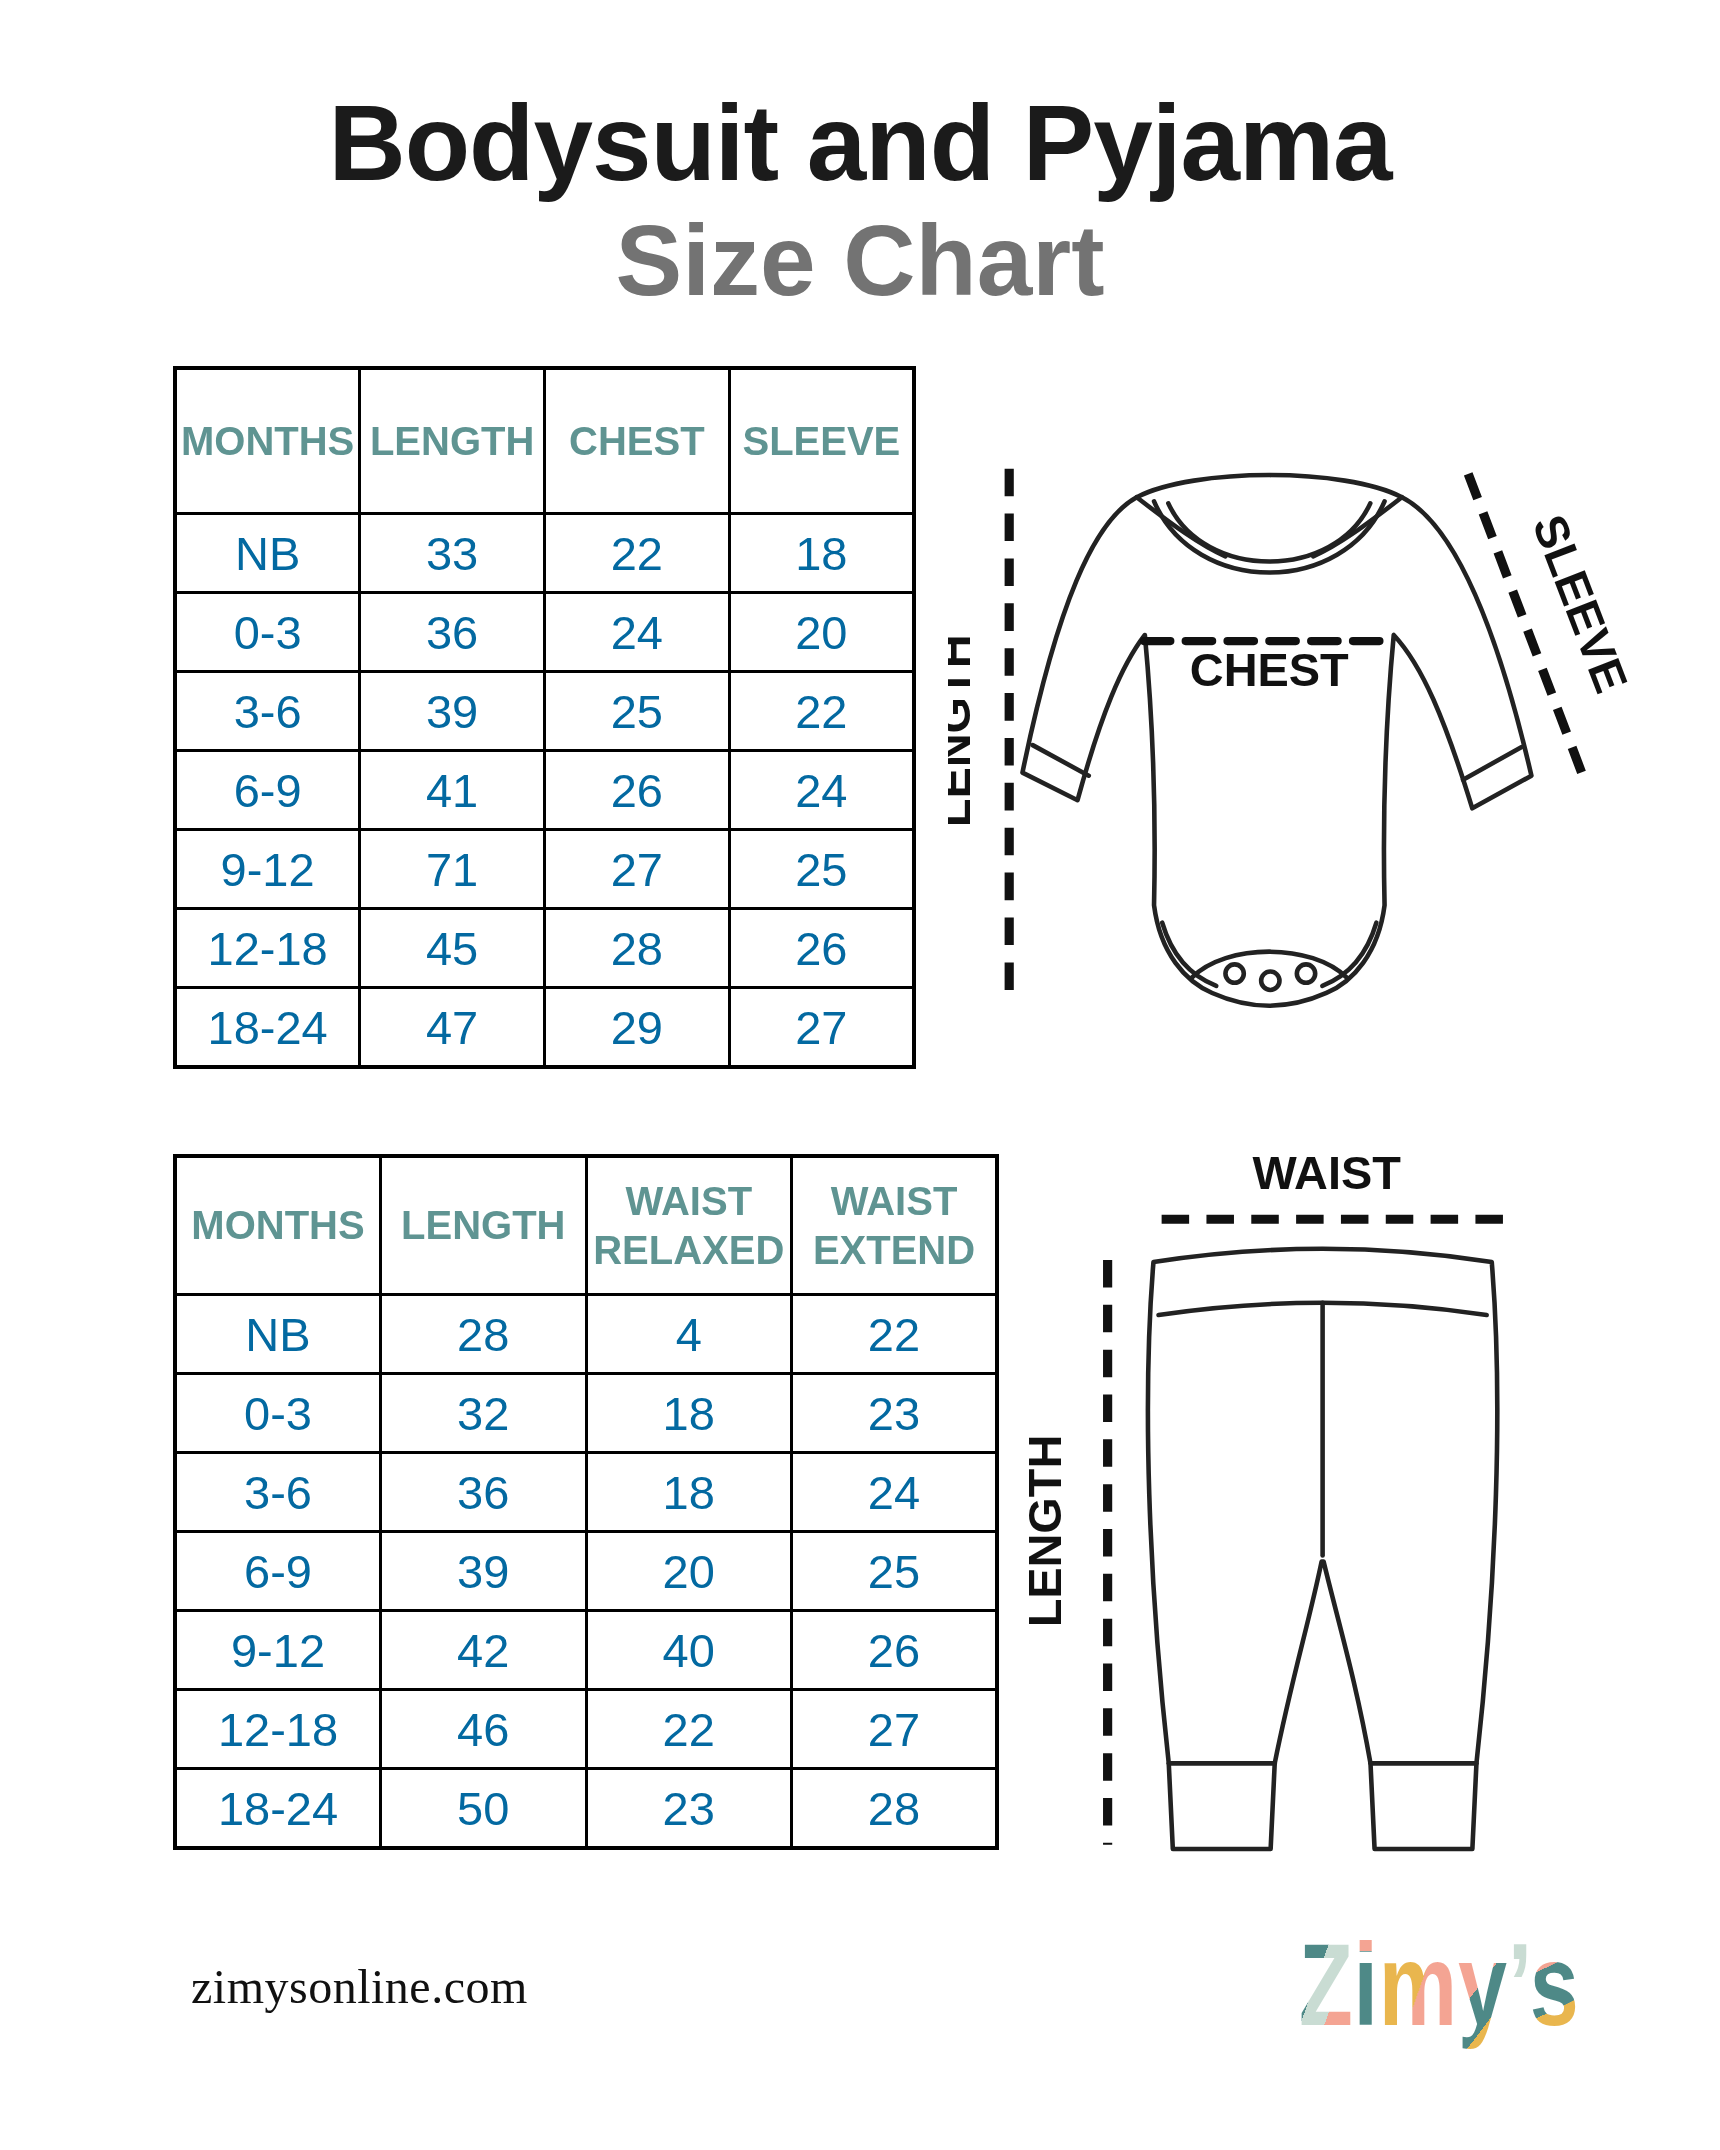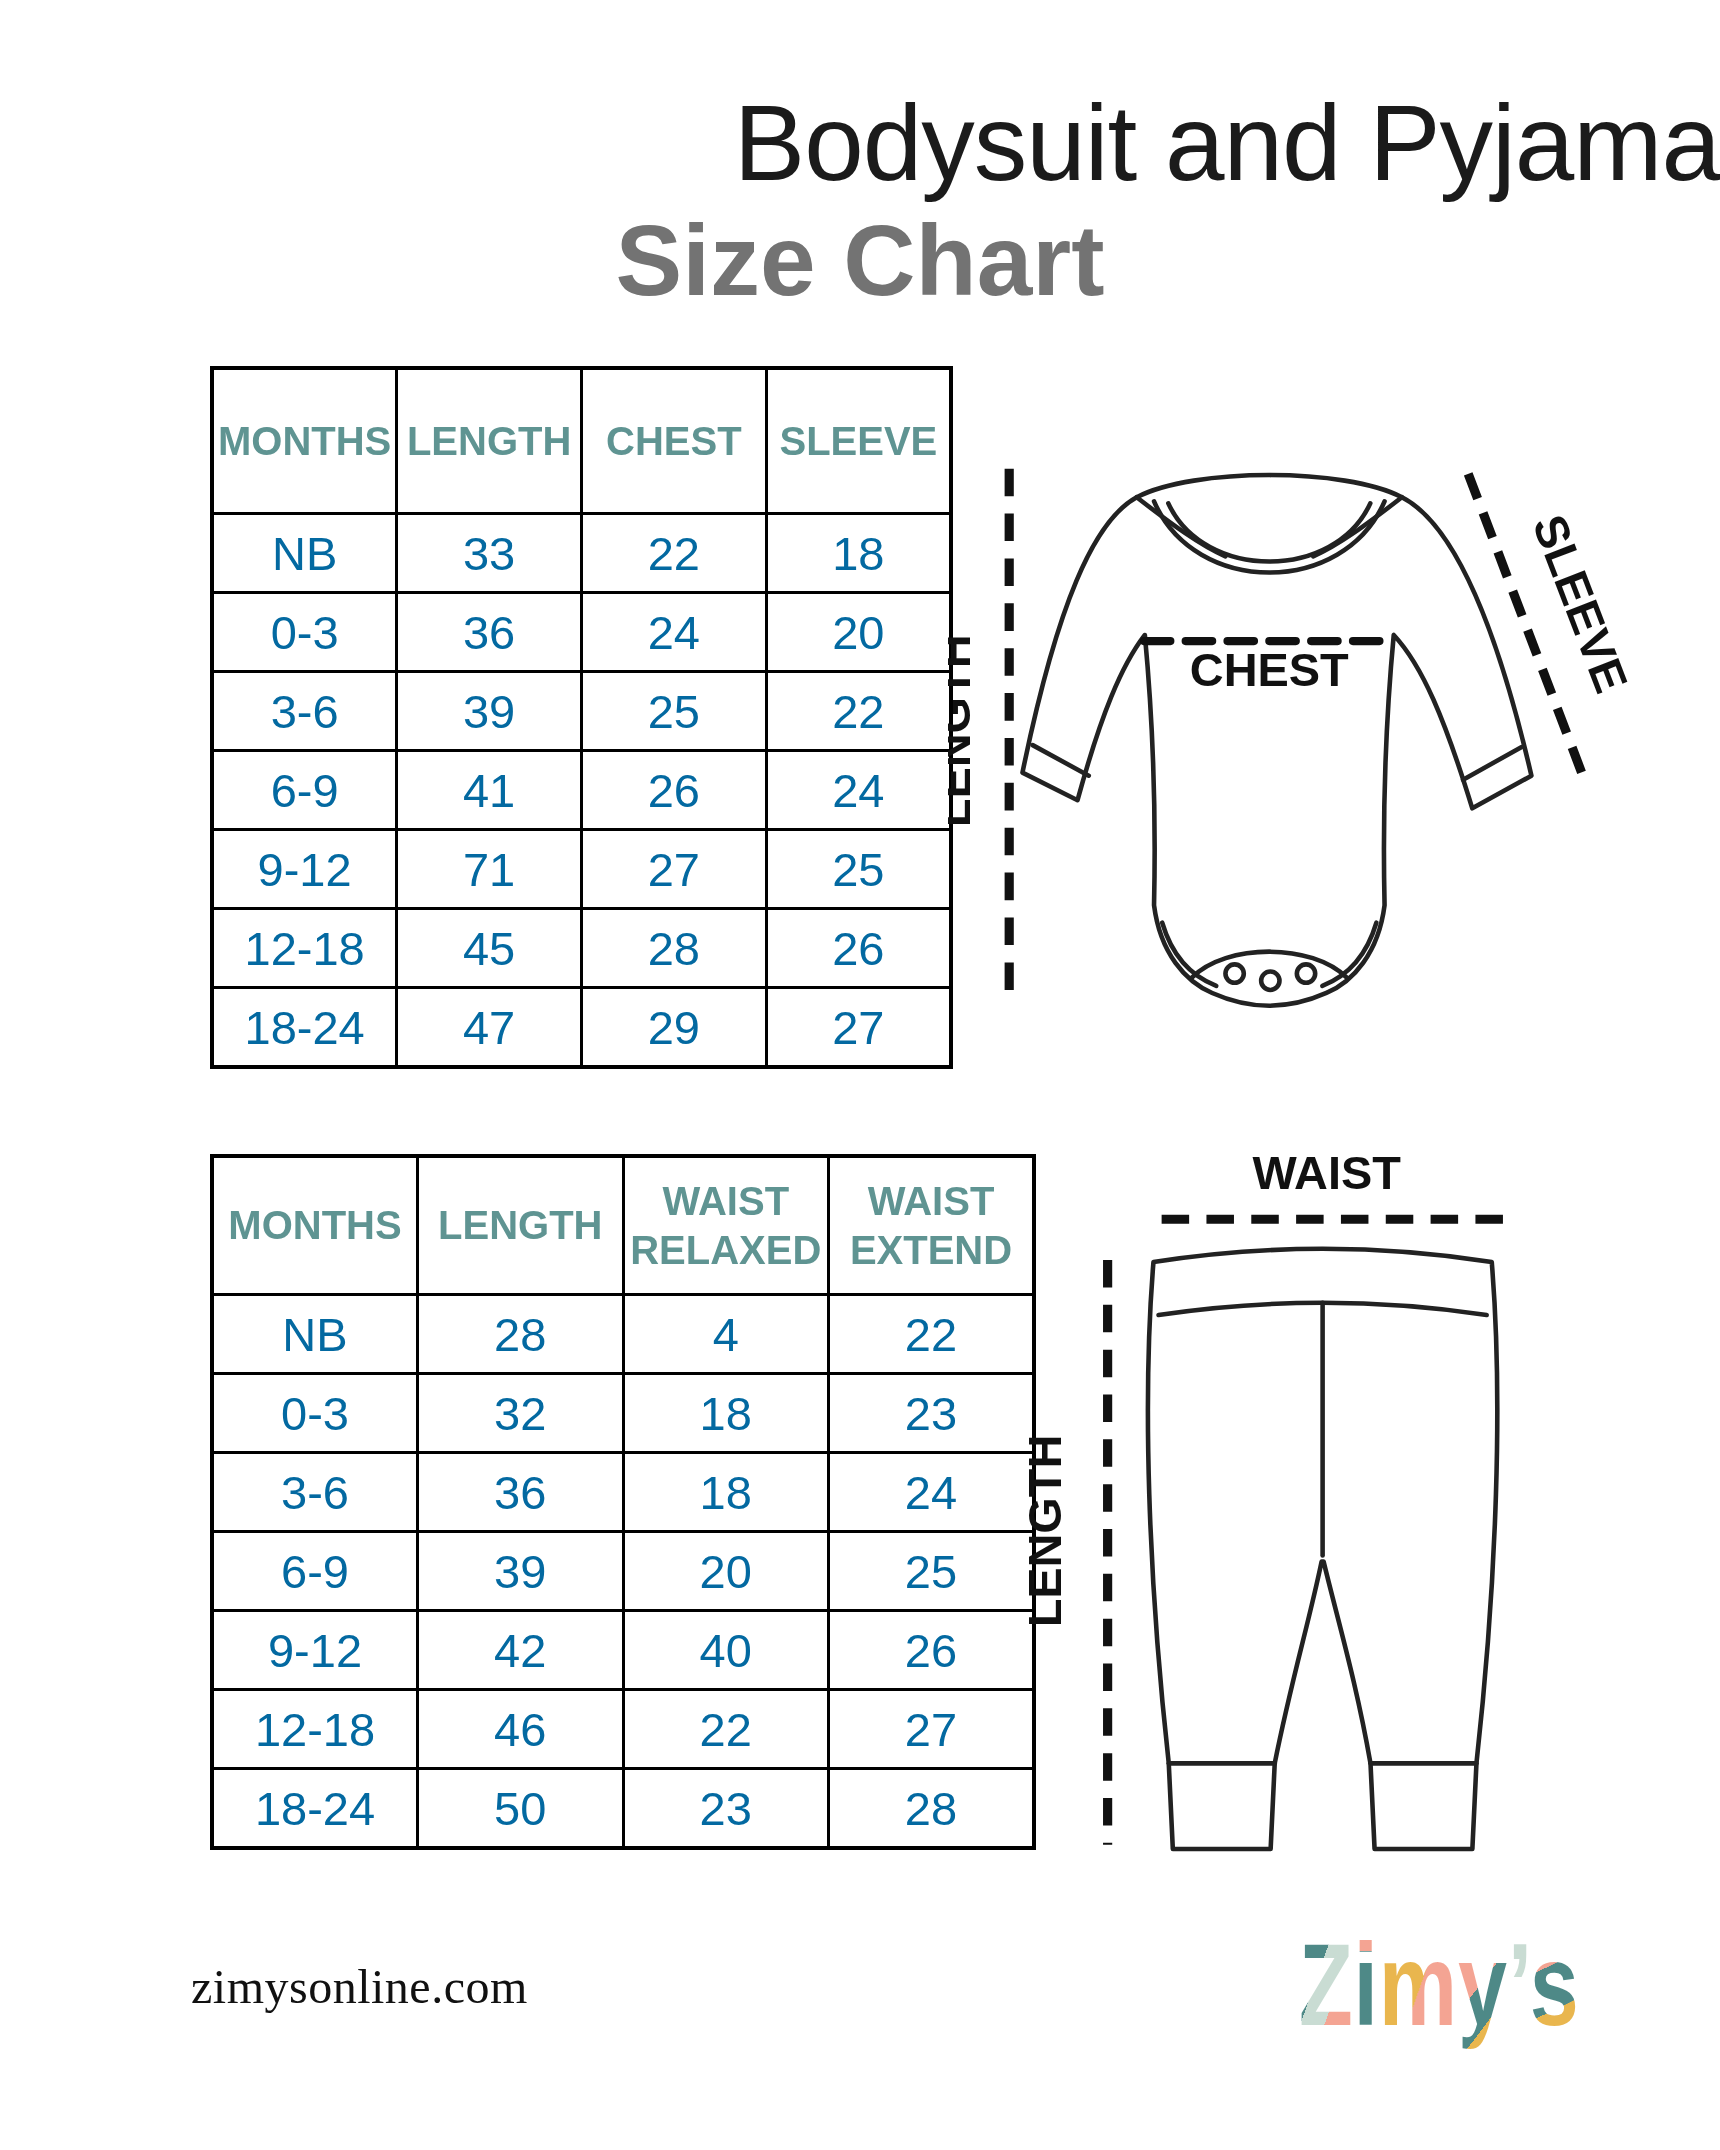--- a/index.html
+++ b/index.html
@@ -2,27 +2,27 @@
 <html style="font-size:8.2px"><head>
 <meta charset="utf-8">
 <style>
   html,body { margin:0; padding:0; background:#ffffff; }
   .page {
     position:relative; width:1720px; height:2151px; background:#ffffff;
     font-family:"Liberation Sans","DejaVu Sans",sans-serif; color:#1a1a1a; overflow:hidden;
   }
 
   
-  .title-line1 { position:absolute; top:81px; left:0; right:0; text-align:right;
-    font-size:107px; font-weight:400; letter-spacing:-1px; color:#1b1b1b; }
+  .title-line1 { position:absolute; top:81px; left:0; right:0; text-align:center;
+    font-size:107px; font-weight:700; letter-spacing:-1px; color:#1b1b1b; }
   .title-line2 { position:absolute; top:203px; left:0; right:0; text-align:center;
     font-size:100px; font-weight:700; color:#737373; }
 
   
-  .size-table { position:absolute; border-collapse:collapse; table-layout:fixed; background:#fff;margin-left:37px; }
+  .size-table { position:absolute; border-collapse:collapse; table-layout:fixed; background:#fff; }
   .size-table th, .size-table td { border:3.1px solid #000; text-align:center; vertical-align:middle; padding:0 3.1px; }
   .size-table th { color:#5f9492; font-size:40px; font-weight:bold; line-height:1.22; }
   .size-table td { font-size:47px; font-weight:400; color:#0369a1; }
   #bodysuit-table { left:173px; top:366px; width:743px; border:4.1px solid #000; }
   #bodysuit-table th { height:142px; }
   #bodysuit-table td { height:76px; }
   #pyjama-table { left:173px; top:1154px; width:826px; border:4.1px solid #000; }
   #pyjama-table th { height:135px; }
   #pyjama-table td { height:76px; }
 

